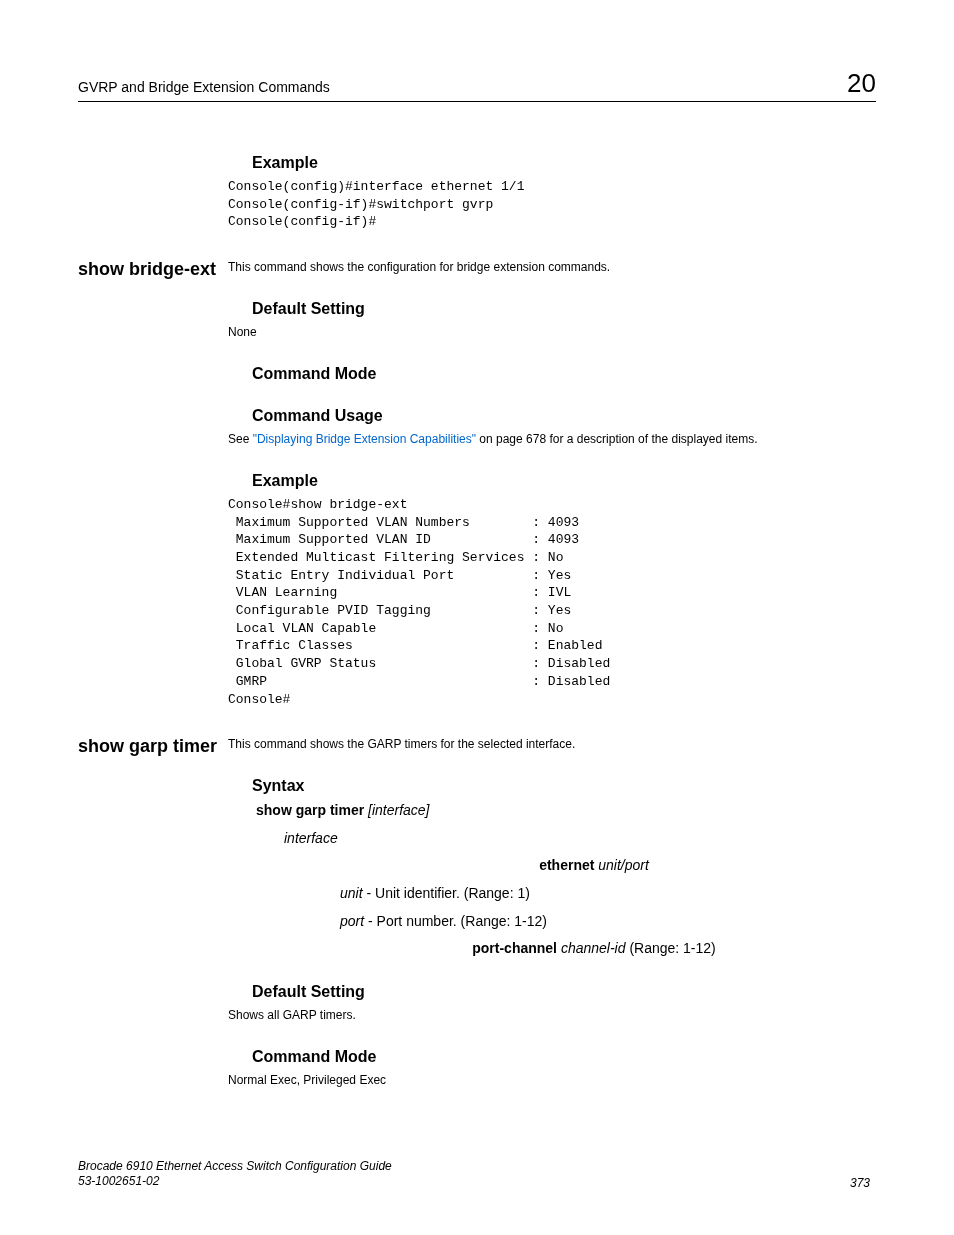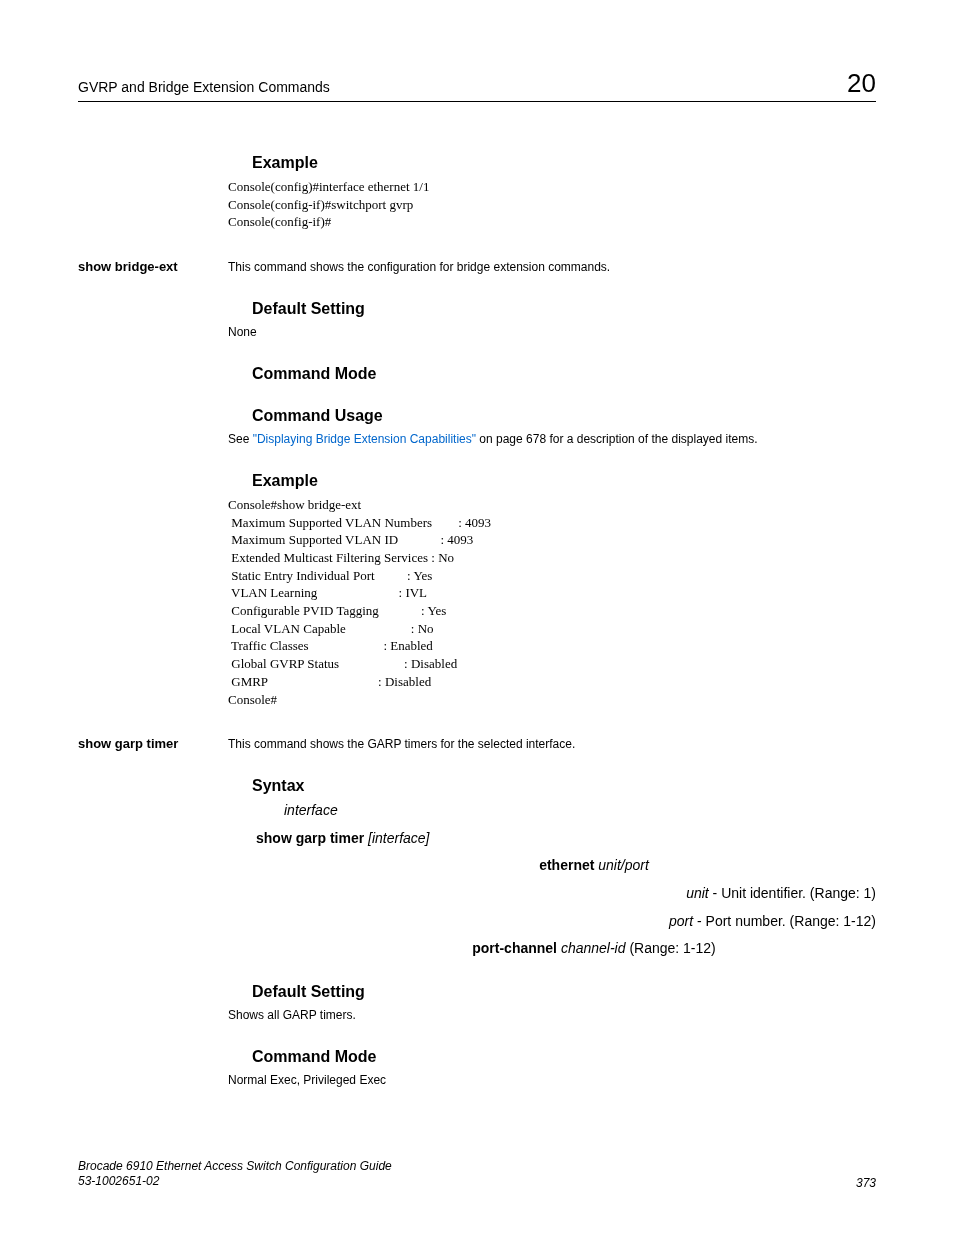--- a/index.html
+++ b/index.html
@@ -48,62 +48,61 @@
       padding-left: 24px;
     }
     .section-heading.first {
       margin-top: 0;
     }
     .body-text {
       font-size: 12px;
       line-height: 1.42;
     }
     .mono {
-      font-family: Liberation Serif, serif;
+      font-family: Liberation Mono, monospace;
       font-size: 13px;
       white-space: pre;
       line-height: 1.36;
     }
     .side-command {
       font-weight: bold;
-      font-size: 13px;
+      font-size: 18px;
     }
     .link {
       color: #0066cc;
     }
     .indent-1 {
       padding-left: 28px;
     }
     .indent-2 {
       padding-left: 56px;
     }
     .indent-3 {
       padding-left: 84px;
       text-align: center;
     }
     .indent-4 {
       padding-left: 112px;
-      text-align: right;
     }
     .syntax-line {
       font-size: 14px;
       line-height: 1.4;
       margin-bottom: 8px;
     }
     .italic {
       font-style: italic;
     }
     .bold {
       font-weight: bold;
     }
     .footer {
       position: absolute;
       bottom: 45px;
       left: 78px;
-      right: 78px;
+      right: 84px;
       display: flex;
       justify-content: space-between;
       align-items: flex-end;
       font-style: italic;
       font-size: 12px;
     }
     .footer-left {
       line-height: 1.3;
     }
     .clear {
@@ -164,25 +163,25 @@
 
 <div style="margin-top:28px;">
   <div class="content-left">
     <div class="side-command">show garp timer</div>
   </div>
   <div class="content-right">
     <div class="body-text" style="margin-top:28px;">This command shows the GARP timers for the selected interface.</div>
 
     <div class="section-heading">Syntax</div>
 
-    <div class="syntax-line indent-2 italic">interface</div>
-
     <div class="syntax-line indent-1">
       <span class="bold">show garp timer</span><span class="italic"> [interface]</span>
     </div>
+
+    <div class="syntax-line indent-2 italic">interface</div>
 
     <div class="syntax-line indent-3">
       <span class="bold">ethernet</span><span class="italic"> unit/port</span>
     </div>
 
     <div class="syntax-line indent-4">
       <span class="italic">unit</span><span> - Unit identifier. (Range: 1)</span>
     </div>
 
     <div class="syntax-line indent-4">

